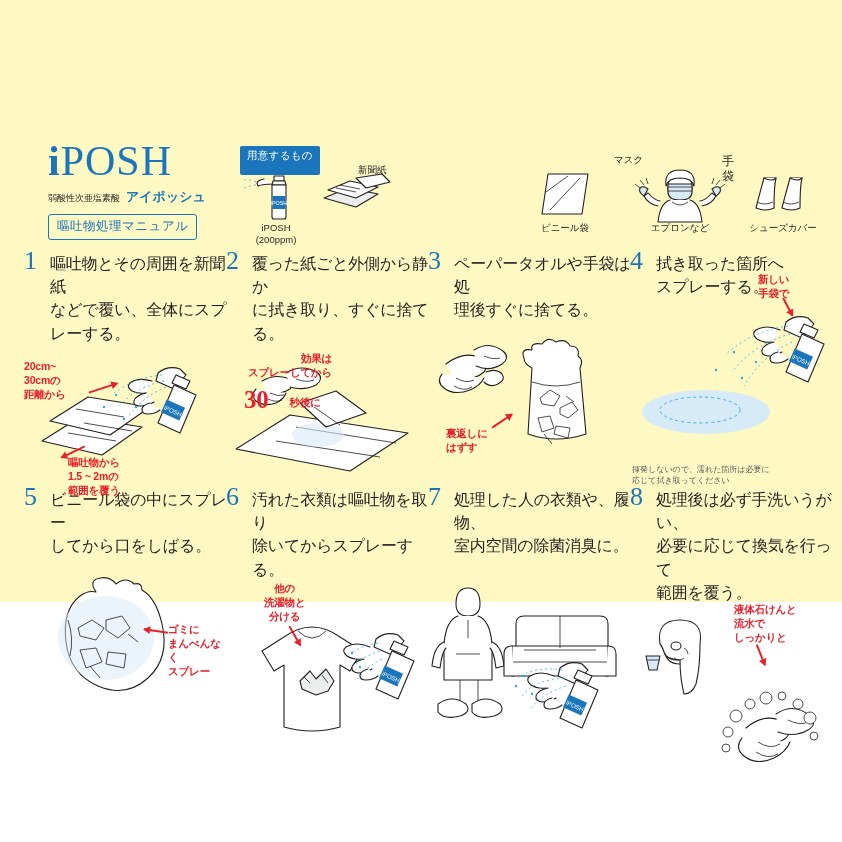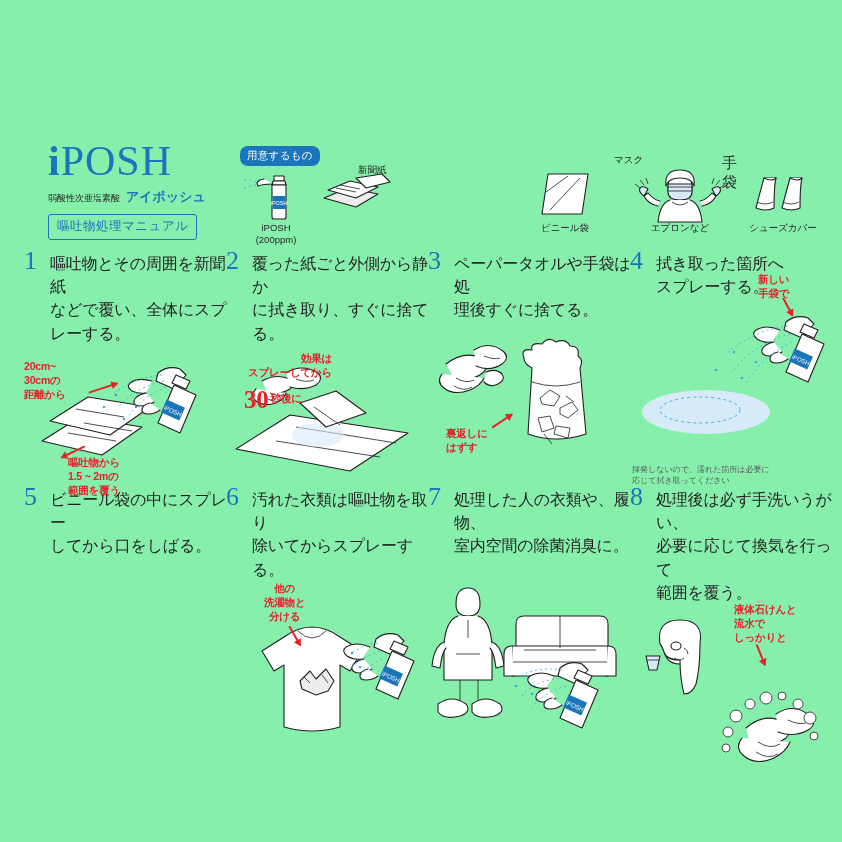--- a/index.html
+++ b/index.html
@@ -8,22 +8,22 @@
     width: 842px;
     height: 842px;
     background: #ffffff;
     font-family: "Liberation Sans", sans-serif;
     color: #231f20;
     overflow: hidden;
   }
   .page {
     position: relative;
     width: 842px;
-    height: 842px;
-    background: #86efac;
+    height: 602px;
+    background: #fef9c3;
   }
 
   
   .header {
     position: absolute;
     left: 0; top: 128px;
     width: 842px; height: 120px;
   }
   .logo {
     position: absolute;
@@ -68,22 +68,22 @@
     position: absolute;
     left: 240px; top: 18px;
     width: 590px; height: 100px;
   }
   .prep-tag {
     position: absolute;
     left: 0; top: 0;
     background: #1b75bb;
     color: #fff;
     font-size: 10.5px;
-    padding: 3px 7px 3px;
-    border-radius: 8px;
+    padding: 3px 7px 12px;
+    border-radius: 2px;
     letter-spacing: 0.3px;
   }
   .prep-items {
     position: absolute;
     left: 0; top: 20px;
     width: 590px; height: 80px;
   }
   .prep-item {
     position: absolute;
     text-align: center;
@@ -272,21 +272,21 @@
               <path class="ln fill-w" d="M76 36 q10 -2 14 -10 l-4 -3 q-6 7 -12 8"></path>
 
               <path class="ln fill-lblue" d="M18 26 q-6 -4 -4 -8 q3 -3 8 1 z"></path>
               <path class="ln fill-lblue" d="M90 26 q6 -4 4 -8 q-3 -3 -8 1 z"></path>
               <path class="ln-thin" d="M14 18 l-5 -4 M18 15 l-4 -5 M22 14 l-2 -6"></path>
               <path class="ln-thin" d="M94 18 l5 -4 M90 15 l4 -5 M86 14 l2 -6"></path>
             </svg>
           </div>
           <div class="cap">エプロンなど</div>
           <div style="position:absolute; left:-12px; top:-16px; font-size:9.5px;">マスク</div>
-          <div style="position:absolute; left:96px; top:-16px; font-size:15px;">手袋</div>
+          <div style="position:absolute; left:96px; top:-16px; font-size:12px;">手袋</div>
         </div>
 
         <div class="prep-item" style="left:496px; top:4px; width:94px;">
           <div class="art">
             <svg width="94" height="52" viewBox="0 0 94 52">
               <path class="ln fill-w" d="M28 8 q-6 22 -8 30 q10 4 18 0 q0 -22 2 -30 z"></path>
               <path class="ln fill-w" d="M54 8 q-6 22 -8 30 q10 4 18 0 q0 -22 2 -30 z"></path>
               <path class="ln-thin" d="M21 32 q8 4 16 0"></path>
               <path class="ln-thin" d="M47 32 q8 4 16 0"></path>
               <path class="ln fill-w" d="M28 8 q8 4 12 0"></path>
@@ -363,21 +363,21 @@
           <path class="ln fill-w" d="M30 44 q-6 6 0 12 q8 6 20 2 q8 -4 10 -10"></path>
           <path class="ln-thin" d="M44 48 q8 4 14 2 M42 54 q8 4 14 1"></path>
           <path class="ln fill-w" d="M60 28 q16 -10 32 0 q6 6 -2 12 q-12 6 -26 2"></path>
           <path class="ln-thin" d="M70 34 q10 4 18 1"></path>
 
           <path class="ln fill-w" d="M74 58 l36 -12 l30 22 l-40 14 z"></path>
           <path class="ln-thin" d="M88 62 l26 18"></path>
         </svg>
         <div class="anno" style="left:22px; top:6px;text-align:right;">効果は
 スプレーしてから</div>
-        <div style="position:absolute; left:18px; top:42px; display:flex; align-items:center;">
+        <div style="position:absolute; left:18px; top:42px; display:flex; align-items:flex-end;gap:19px;">
           <span class="anno" style="position:static; font-size:25px; font-family:'Liberation Serif',serif; line-height:1;">30</span>
           <span class="anno" style="position:static; margin-left:2px; margin-bottom:3px;">秒後に</span>
         </div>
       </div>
     </div>
 
     <div class="step c3">
       <div class="step-head">
         <div class="step-num">3</div>
         <div class="step-title">ペーパータオルや手袋は処
@@ -446,20 +446,38 @@
     </div>
   </div>
 
   <div class="steps-row row-2">
 
     <div class="step c1">
       <div class="step-head">
         <div class="step-num">5</div>
         <div class="step-title">ビニール袋の中にスプレー
 してから口をしばる。</div>
+      </div>
+      <div class="step-art">
+        <svg width="204" height="182" viewBox="0 0 204 182">
+
+          <path class="ln fill-w" d="M72 34 q-8 -12 4 -14 q10 -2 16 6 q10 -8 18 0 q8 -2 8 6 q14 8 20 34 q8 34 -14 54 q-22 20 -50 8 q-28 -12 -32 -44 q-4 -32 14 -46 q8 -6 16 -4 z"></path>
+          <ellipse class="fill-lblue" cx="82" cy="80" rx="48" ry="42" opacity="0.5"></ellipse>
+
+          <path class="ln-thin" d="M54 70 l14 -8 l12 8 l-8 12 l-16 -4 z"></path>
+          <path class="ln-thin" d="M82 62 l16 -4 l8 12 l-12 10 l-12 -8 z"></path>
+          <path class="ln-thin" d="M56 92 l16 -2 l6 14 l-16 6 z"></path>
+          <path class="ln-thin" d="M84 94 l18 2 l-2 14 l-18 -4 z"></path>
+          <path class="ln-thin" d="M66 108 l10 12 M104 76 l10 8"></path>
+          <path class="ln-thin" d="M44 62 q6 18 2 36"></path>
+        </svg>
+        <div class="anno" style="left:144px; top:64px;">ゴミに
+まんべんなく
+スプレー</div>
+        <div class="arrow left" style="left:120px; top:72px; width:24px; transform:rotate(8deg);"></div>
       </div>
     </div>
 
     <div class="step c2">
       <div class="step-head">
         <div class="step-num">6</div>
         <div class="step-title">汚れた衣類は嘔吐物を取り
 除いてからスプレーする。</div>
       </div>
       <div class="step-art">

